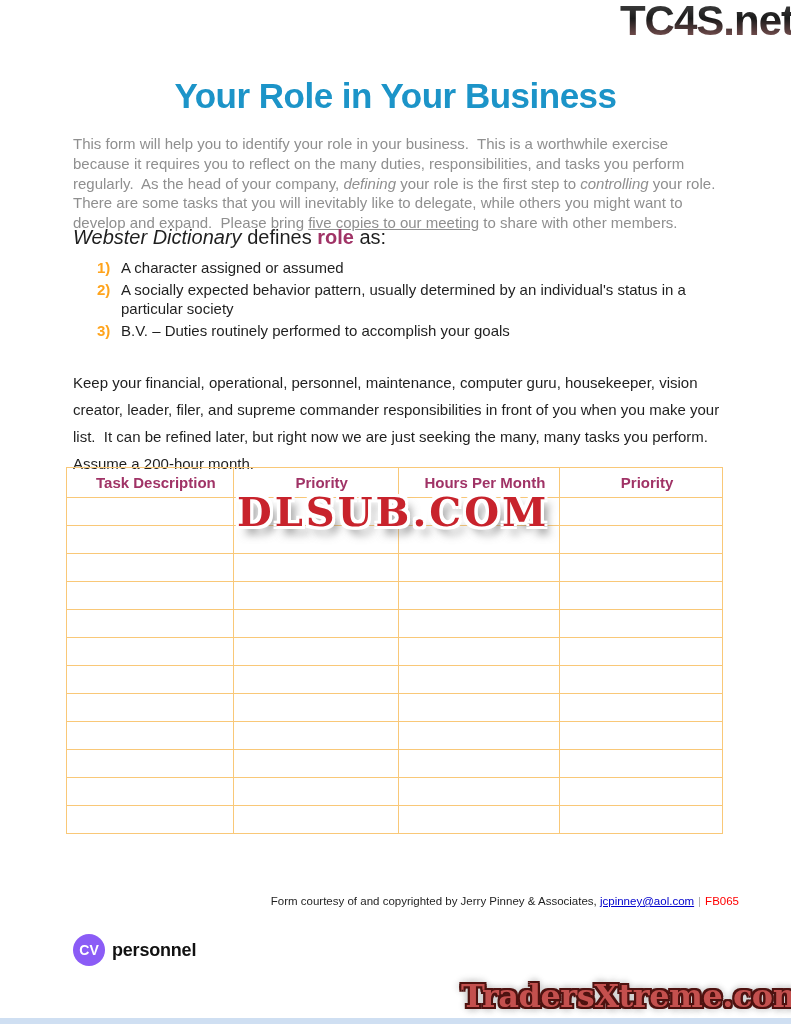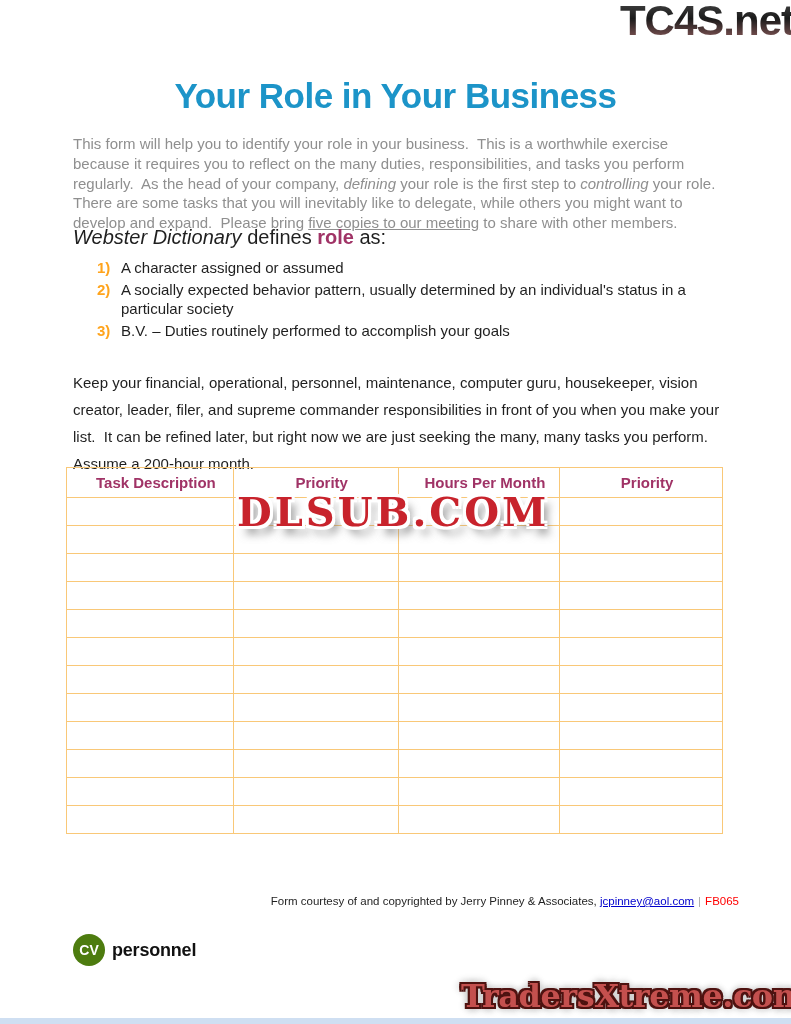--- a/index.html
+++ b/index.html
@@ -44,21 +44,21 @@
   .task-table th,.task-table td{border:1px solid #F9C878;padding:0;}
   .task-table th{height:29px;font-size:15px;font-weight:bold;color:#A03366;text-align:center;padding-left:12px;}
   .task-table td{height:27px;}
 
   .courtesy{position:absolute;top:895px;right:52px;font-size:11.5px;color:#1f1f1f;}
   a.link{color:#0000CC;text-decoration:underline;cursor:pointer;}
   .courtesy .sep{color:#aaa;margin:0 4px;}
   .courtesy .code{color:#FF0000;}
 
   .brand{position:absolute;top:934px;left:73px;display:flex;align-items:center;}
-  .cv{width:32px;height:32px;border-radius:50%;background:#4d7c0f;color:#fff;font-weight:bold;
+  .cv{width:32px;height:32px;border-radius:50%;background:#8b5cf6;color:#fff;font-weight:bold;
       font-size:14px;display:flex;align-items:center;justify-content:center;}
   .bname{margin-left:7px;font-size:18px;font-weight:bold;color:#111;letter-spacing:-0.2px;}
 
   .copyright{position:absolute;top:946px;left:249px;font-size:11.3px;color:#9B9B9B;}
 
   .bottom-strip{position:absolute;left:0;right:0;bottom:0;height:6px;background:#CFDFF2;}
 </style>
 </head>
 <body>
 

